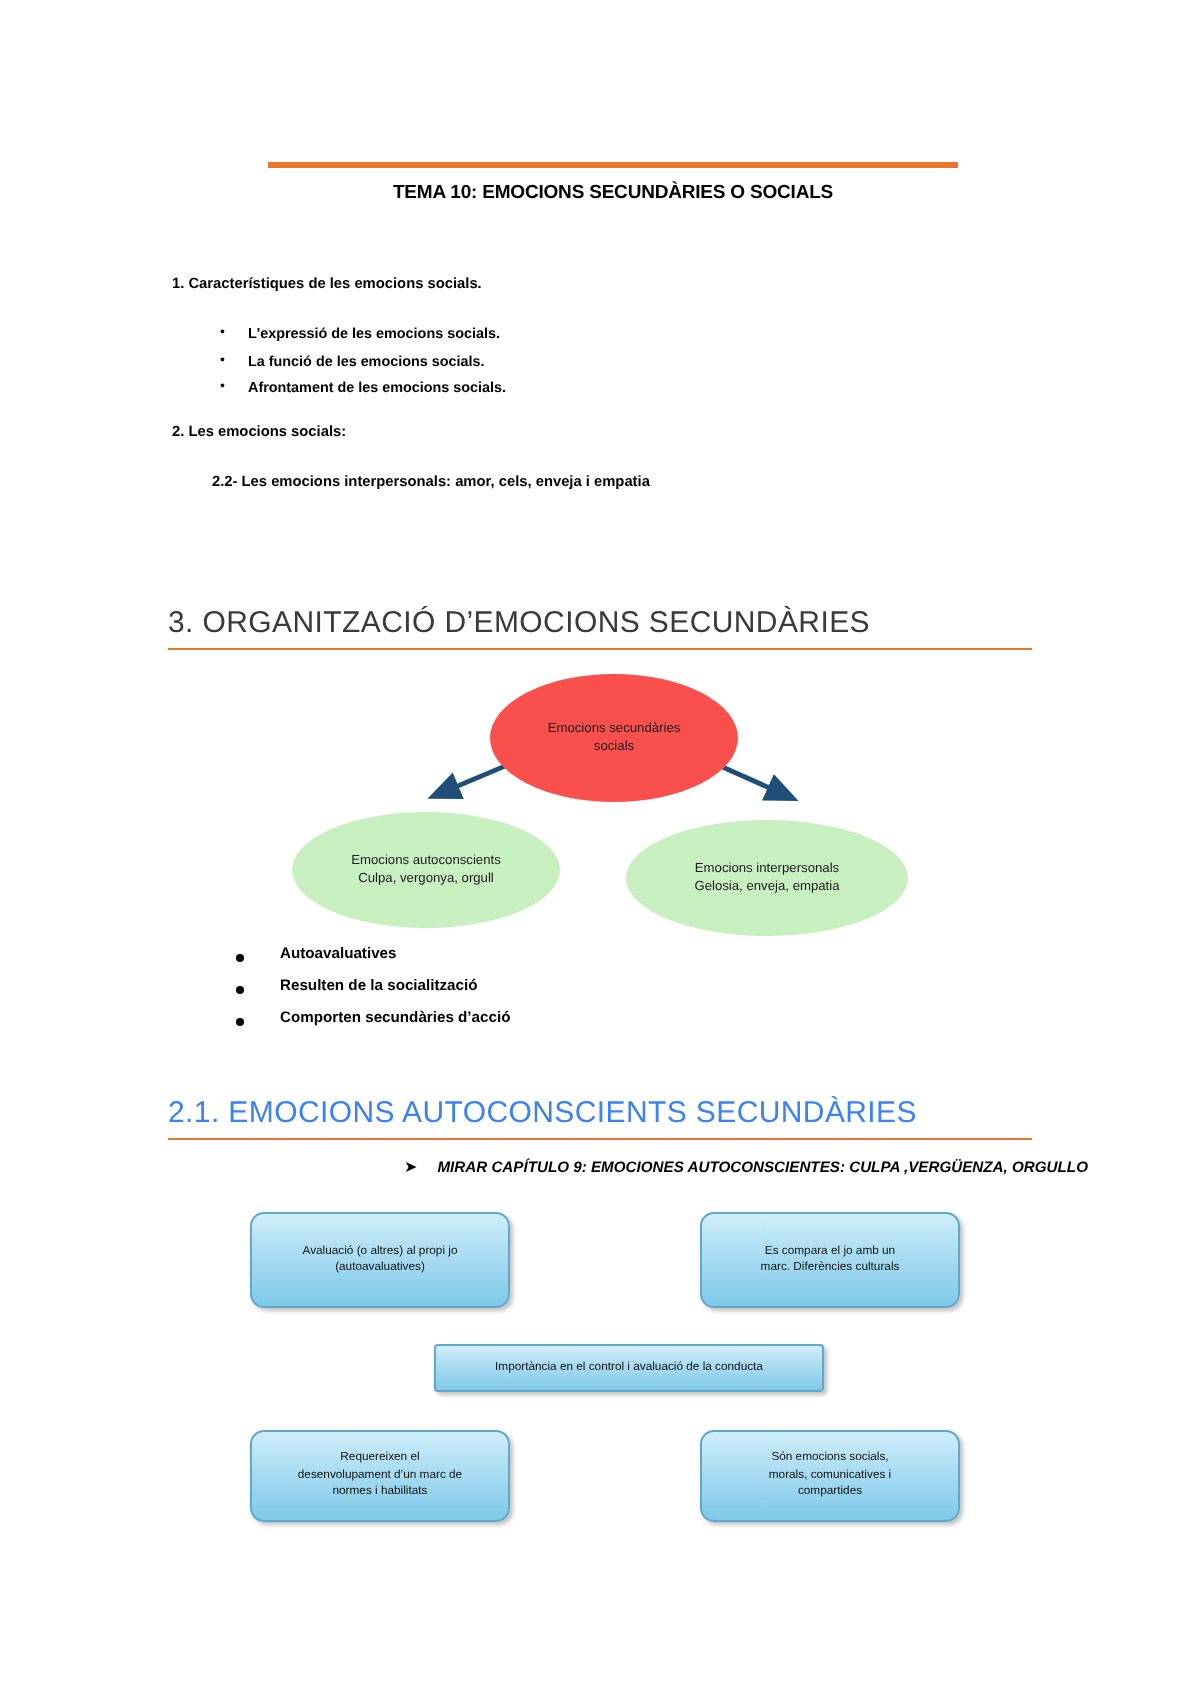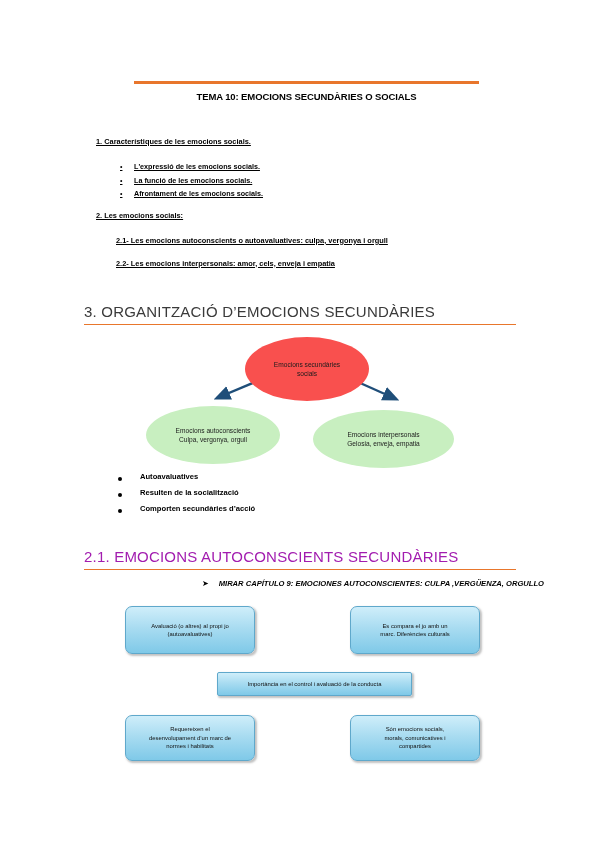--- a/index.html
+++ b/index.html
@@ -18,36 +18,36 @@
     position:absolute;left:134px;top:81px;width:345px;height:3px;
     background:#E8762C;
   }
   .doc-title{
     position:absolute;left:134px;top:91px;width:345px;
     text-align:center;
     font-size:9.5px;font-weight:bold;letter-spacing:-0.1px;
   }
 
   
-  .outline{position:absolute;left:96px;top:136px;width:430px;text-decoration:underline;}
+  .outline{position:absolute;left:86px;top:136px;width:430px;}
   .ol-line{font-size:7.4px;font-weight:bold;line-height:11px;margin-bottom:6px;}
   .ol-sub{margin-left:24px;display:flex;align-items:flex-start;margin-bottom:2.5px;}
   .ol-bullet{width:14px;font-size:7px;line-height:11px;color:#000;}
   .ol-subtext{font-size:7.2px;font-weight:bold;line-height:11px;}
   .ol-gap{height:8px;}
   .ol-indent{margin-left:20px;font-size:7.4px;font-weight:bold;line-height:11px;margin-bottom:12px;}
 
   
   .sec-h{
     position:absolute;
     font-size:15px;font-weight:normal;letter-spacing:0.2px;
     white-space:nowrap;
   }
   .sec-h.dark{color:#3A3A3A;}
-  .sec-h.orange{color:#a21caf;}
+  .sec-h.orange{color:#3b82f6;}
   .sec-rule{
     position:absolute;height:1px;background:#E8762C;
   }
 
   
   .diagram{position:absolute;left:84px;top:330px;width:432px;height:150px;}
   .ell{
     position:absolute;
     display:flex;align-items:center;justify-content:center;
     text-align:center;
@@ -123,21 +123,20 @@
       <span class="ol-bullet">•</span>
       <span class="ol-subtext">La funció de les emocions socials.</span>
     </div>
     <div class="ol-sub">
       <span class="ol-bullet">•</span>
       <span class="ol-subtext">Afrontament de les emocions socials.</span>
     </div>
     <div class="ol-gap"></div>
     <div class="ol-line">2. Les emocions socials:</div>
     <div class="ol-gap"></div>
-    <div class="ol-indent">2.1- Les emocions autoconscients o autoavaluatives:  culpa, vergonya i orgull</div>
     <div class="ol-indent">2.2- Les emocions interpersonals: amor, cels, enveja i empatia</div>
   </div>
 
   <div class="sec-h dark" style="left:84px;top:303px;">3. ORGANITZACIÓ D’EMOCIONS SECUNDÀRIES</div>
   <div class="sec-rule" style="left:84px;top:324px;width:432px;"></div>
 
   <div class="diagram">
     <svg width="432" height="150" style="position:absolute;left:0;top:0;">
       <defs>
         <marker id="ah" markerWidth="7" markerHeight="7" refX="5.5" refY="3" orient="auto">

